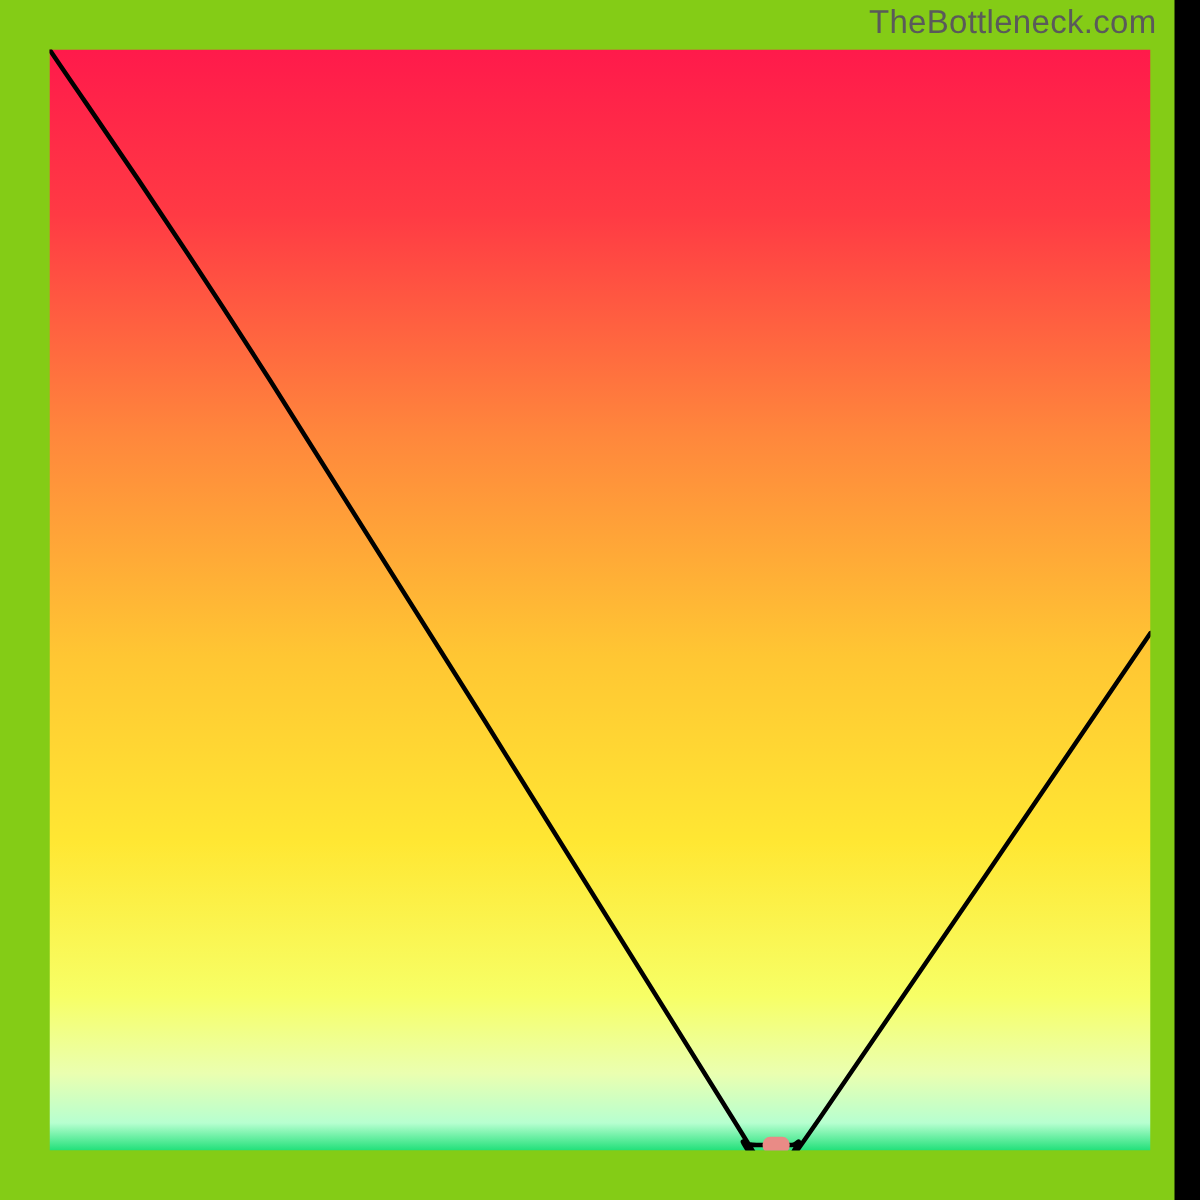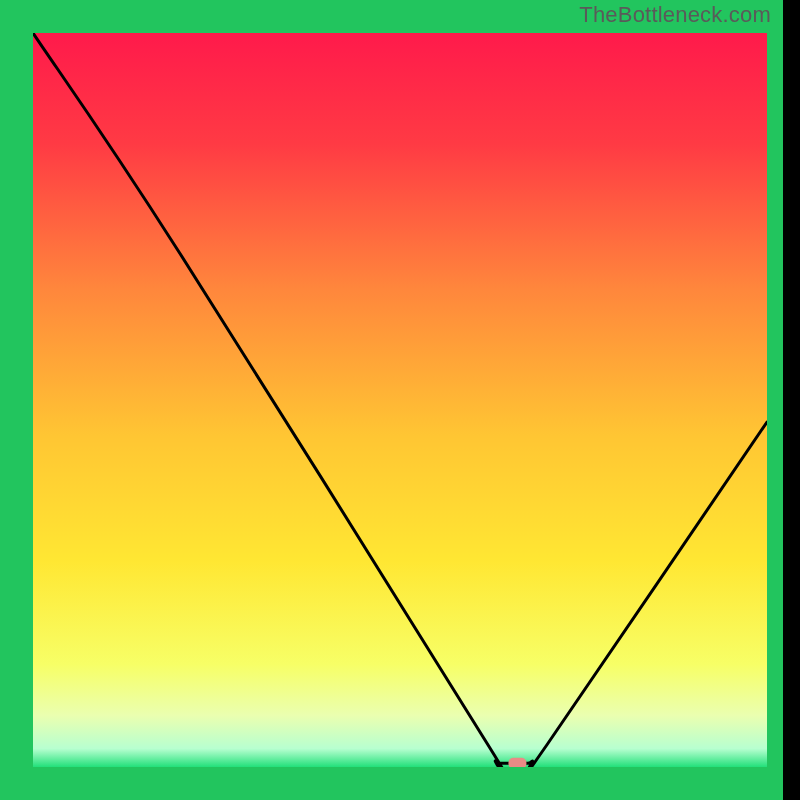--- a/index.html
+++ b/index.html
@@ -8,21 +8,21 @@
     width: 800px;
     height: 800px;
     background: #000;
     overflow: hidden;
     font-family: Arial, Helvetica, sans-serif;
   }
   .outer {
     position: relative;
     width: 783px;
     height: 800px;
-    background: #22c55e;
+    background: #84cc16;
   }
   .watermark {
     position: absolute;
     top: 2px;
     right: 12px;
     color: #5a5a5a;
     font-size: 22px;
     font-weight: 500;
     letter-spacing: 0.2px;
     z-index: 5;

